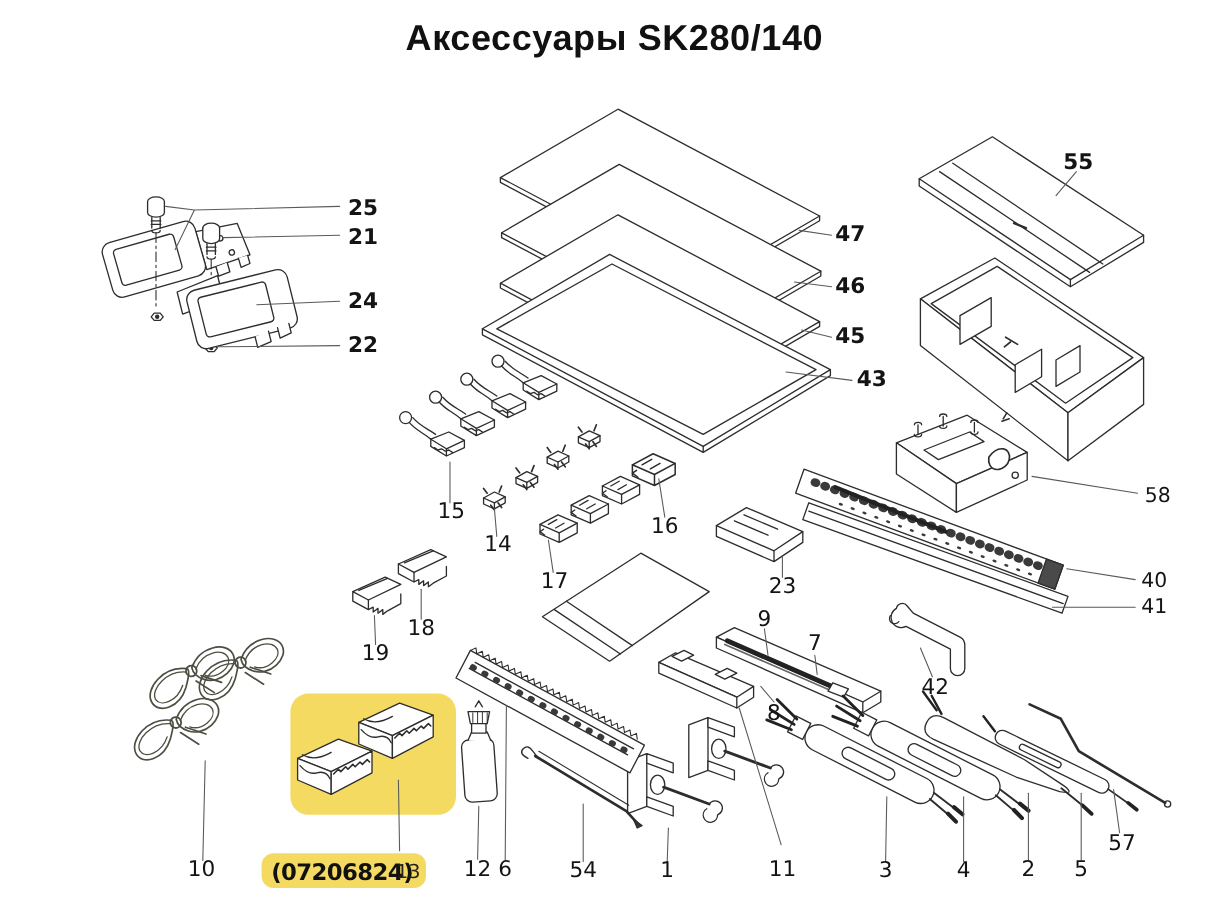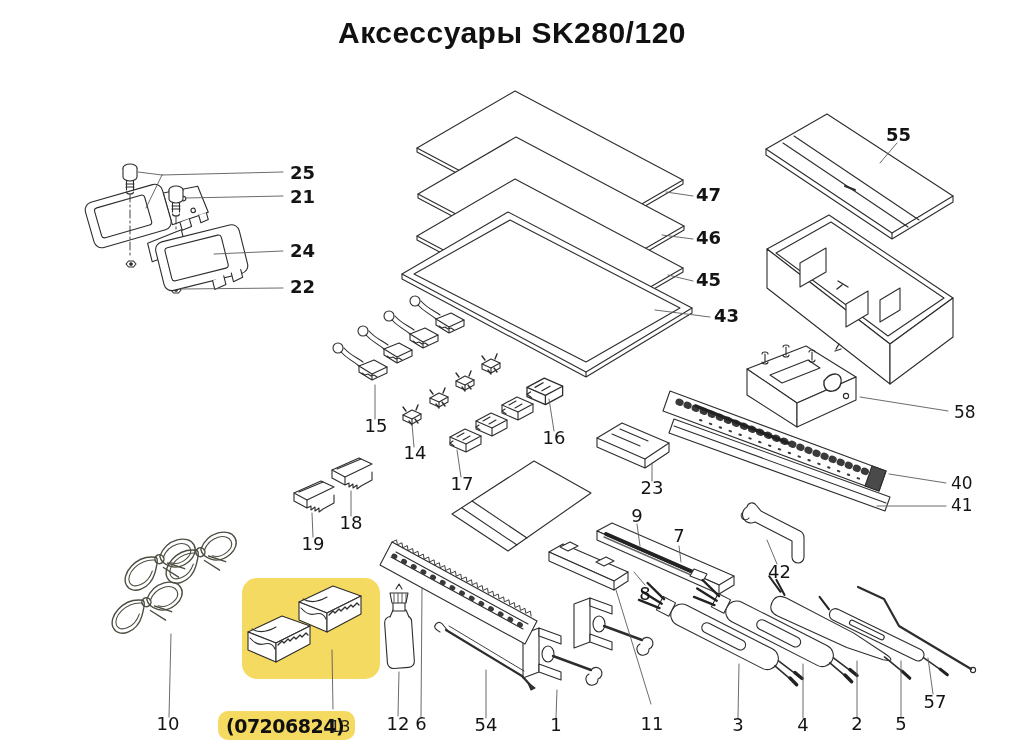--- a/index.html
+++ b/index.html
@@ -10,21 +10,21 @@
   .lbl{font-family:"DejaVu Sans",sans-serif;font-size:18px;fill:#141414;stroke:none;}
   .b{font-weight:bold;}
   .mid{text-anchor:middle;}
   .sm{font-size:17px;}
   .code{font-family:"DejaVu Sans",sans-serif;font-weight:bold;font-size:19px;fill:#111;letter-spacing:-0.5px;stroke:none;}
   .ref{font-family:"DejaVu Sans",sans-serif;font-size:16px;fill:#222;stroke:none;}
 </style>
 </head>
 <body>
 
-<div id="title">Аксессуары SK280/120</div>
+<div id="title">Аксессуары SK280/140</div>
 
 <svg width="1024" height="755" viewBox="0 0 1024 755">
 <defs>
   <g id="plate">
     <path d="M0,57 L98,0 L266,89 L168,146 Z" fill="#fff"></path>
     <path d="M0,57 l0,4 L168,150 l0,-4 M168,150 L266,93 l0,-4" fill="none"></path>
   </g>
   <g id="screwd">
     <ellipse cx="0" cy="0" rx="7" ry="4" fill="#fff"></ellipse>
     <path d="M-7,0 l0,9 a7,4 0 0 0 14,0 l0,-9" fill="#fff"></path>

